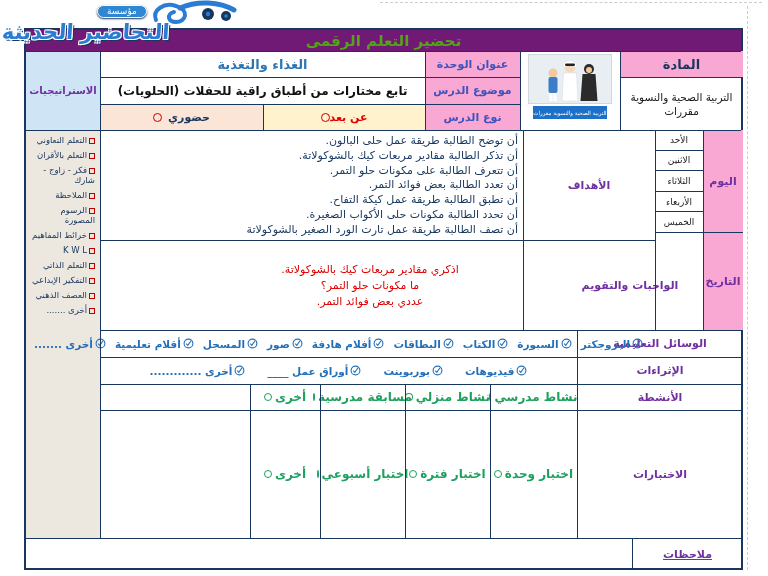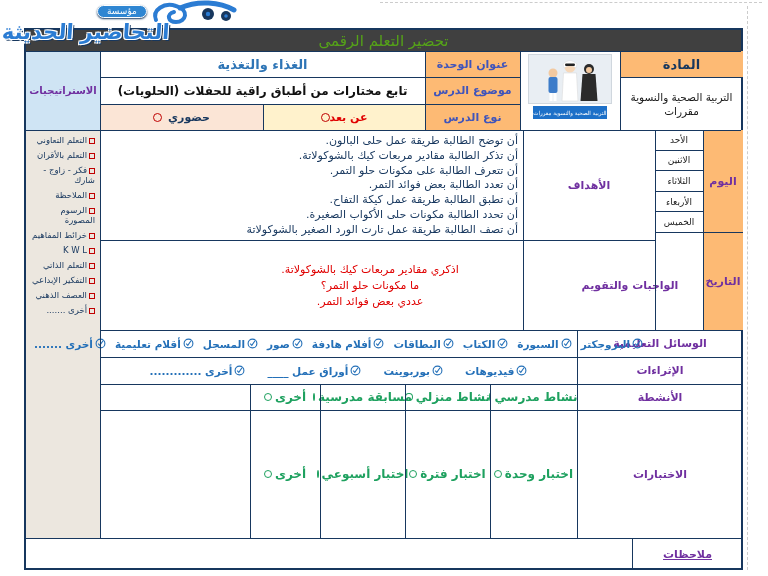--- a/index.html
+++ b/index.html
@@ -7,28 +7,28 @@
   body { width:768px; height:576px; font-family:"DejaVu Sans", sans-serif; }
   .page { position:relative; width:768px; height:576px; background:#fff; overflow:hidden; direction:rtl; }
   .abs { position:absolute; }
   
   .tbl-border { left:24px; top:28px; width:719px; height:542px; border:2px solid #17375e; }
   .hline { height:1px; background:#17375e; }
   .vline { width:1px; background:#17375e; }
   .dot-v { left:747px; top:6px; height:564px; border-left:1px dashed #cccccc; }
   .dot-h { left:380px; top:2px; width:382px; border-top:1px dashed #cccccc; }
   
-  .title-bar { left:26px; top:30px; width:715px; height:21px; background:#404040; display:flex; align-items:center; justify-content:center; color:#55a318; font-weight:normal; font-size:15px; }
+  .title-bar { left:26px; top:30px; width:715px; height:21px; background:#701a75; display:flex; align-items:center; justify-content:center; color:#55a318; font-weight:bold; font-size:15px; }
   
   .logo { left:0; top:0; width:250px; height:58px; }
   .logo-pill { position:absolute; left:97px; top:5px; background:#2f86d2; border:1px solid #fff; box-shadow:0 1px 2px #17375e; color:#fff; font-size:9px; padding:0 9px 1px 9px; border-radius:9px; }
   .logo-text { position:absolute; left:2px; top:20px; font-size:21px; font-weight:bold; color:#2b7cd3; transform:skewX(-4deg); letter-spacing:-1px;
     text-shadow:-1px -1px 0 #fff,1px -1px 0 #fff,-1px 1px 0 #fff,1px 1px 0 #fff,2px 2px 0 #17375e; white-space:nowrap; }
   
-  .blue-cell { background:#fdba74; display:flex; align-items:center; justify-content:center; }
+  .blue-cell { background:#f9a8d4; display:flex; align-items:center; justify-content:center; }
   .hdr-lbl { color:#3f54bb; font-weight:bold; font-size:11px; }
   .subject-head { color:#17375e; font-weight:bold; font-size:13px; }
   .subject-val { color:#1a1a1a; font-size:10.5px; text-align:center; line-height:14px; display:flex; align-items:center; justify-content:center; padding:2px; }
   .unit-val { color:#2e75b6; font-weight:bold; font-size:13px; display:flex; align-items:center; justify-content:center; }
   .topic-val { color:#111; font-weight:bold; font-size:12px; display:flex; align-items:center; justify-content:center; }
   .type-remote { background:#fff2cc; color:#e00000; font-weight:bold; font-size:11px; display:flex; align-items:center; justify-content:center; gap:0; }
   .type-inperson { background:#fbe5d6; color:#17375e; font-weight:bold; font-size:11px; display:flex; align-items:center; justify-content:center; gap:6px; }
   .ring { display:inline-block; width:9px; height:9px; border:1.6px solid #c00000; border-radius:50%; }
   .ring-green { display:inline-block; width:8px; height:8px; border:1.5px solid #1ea15f; border-radius:50%; margin-right:3px; }
   

